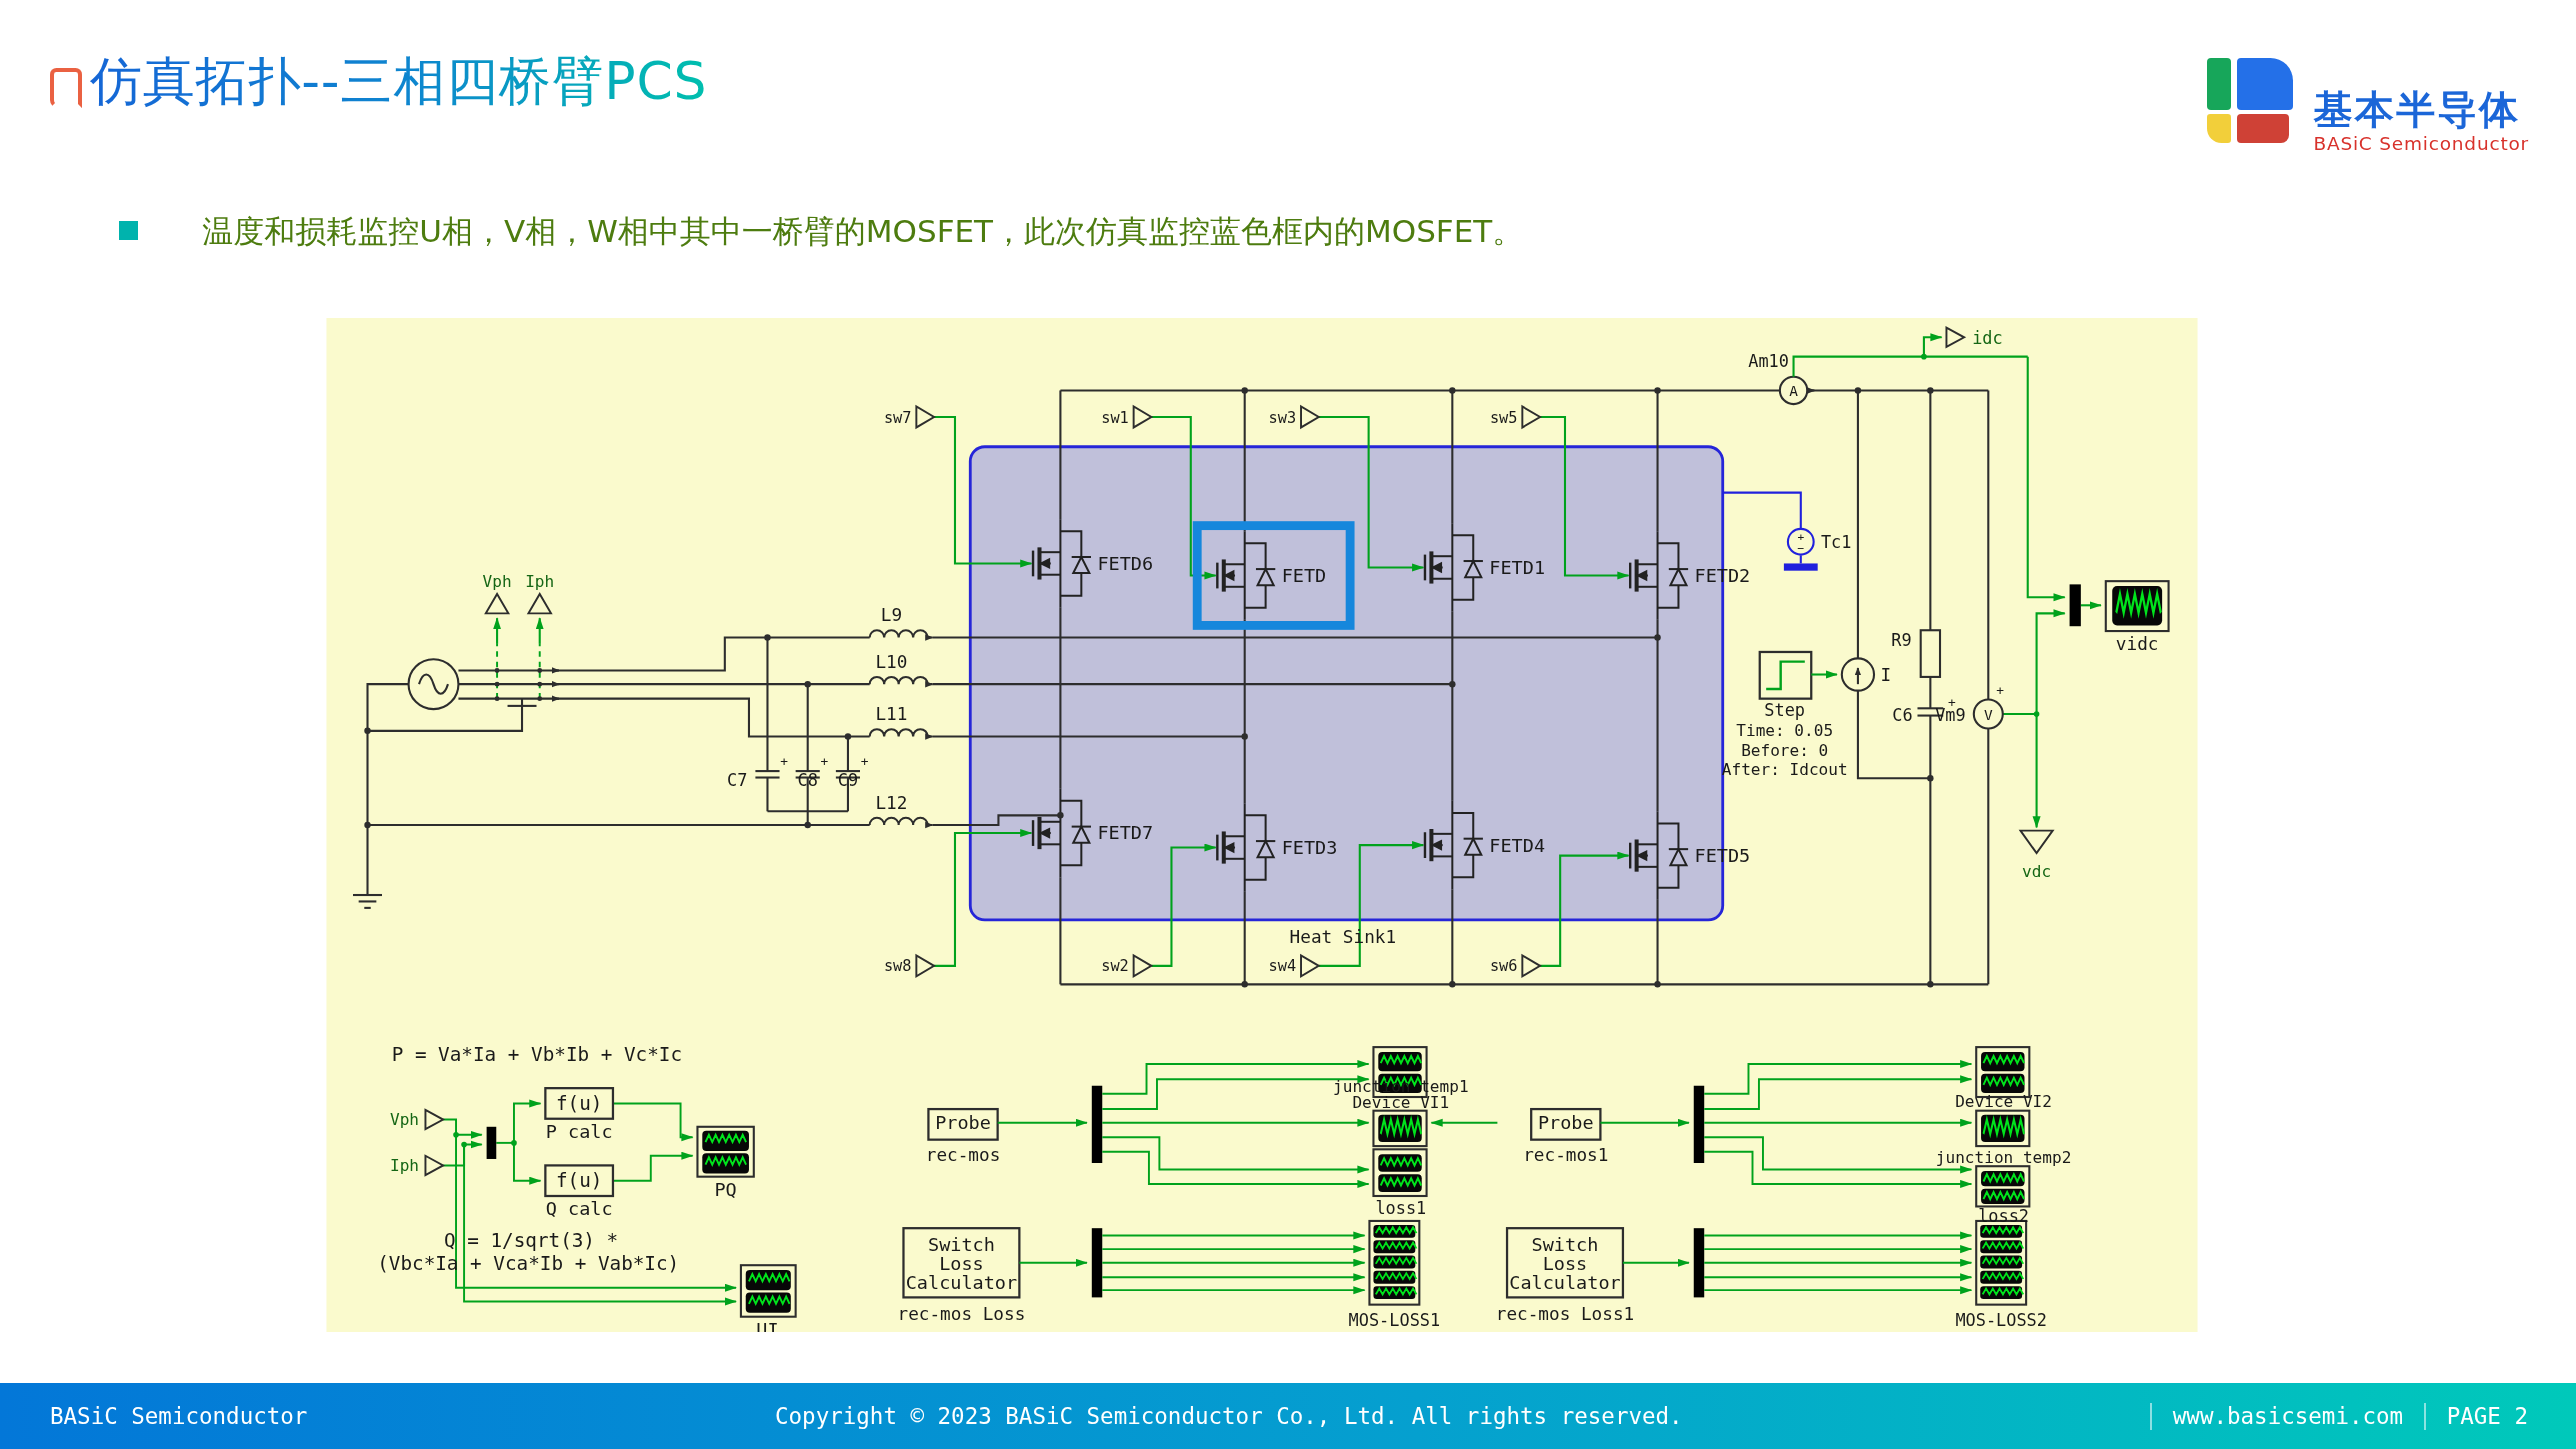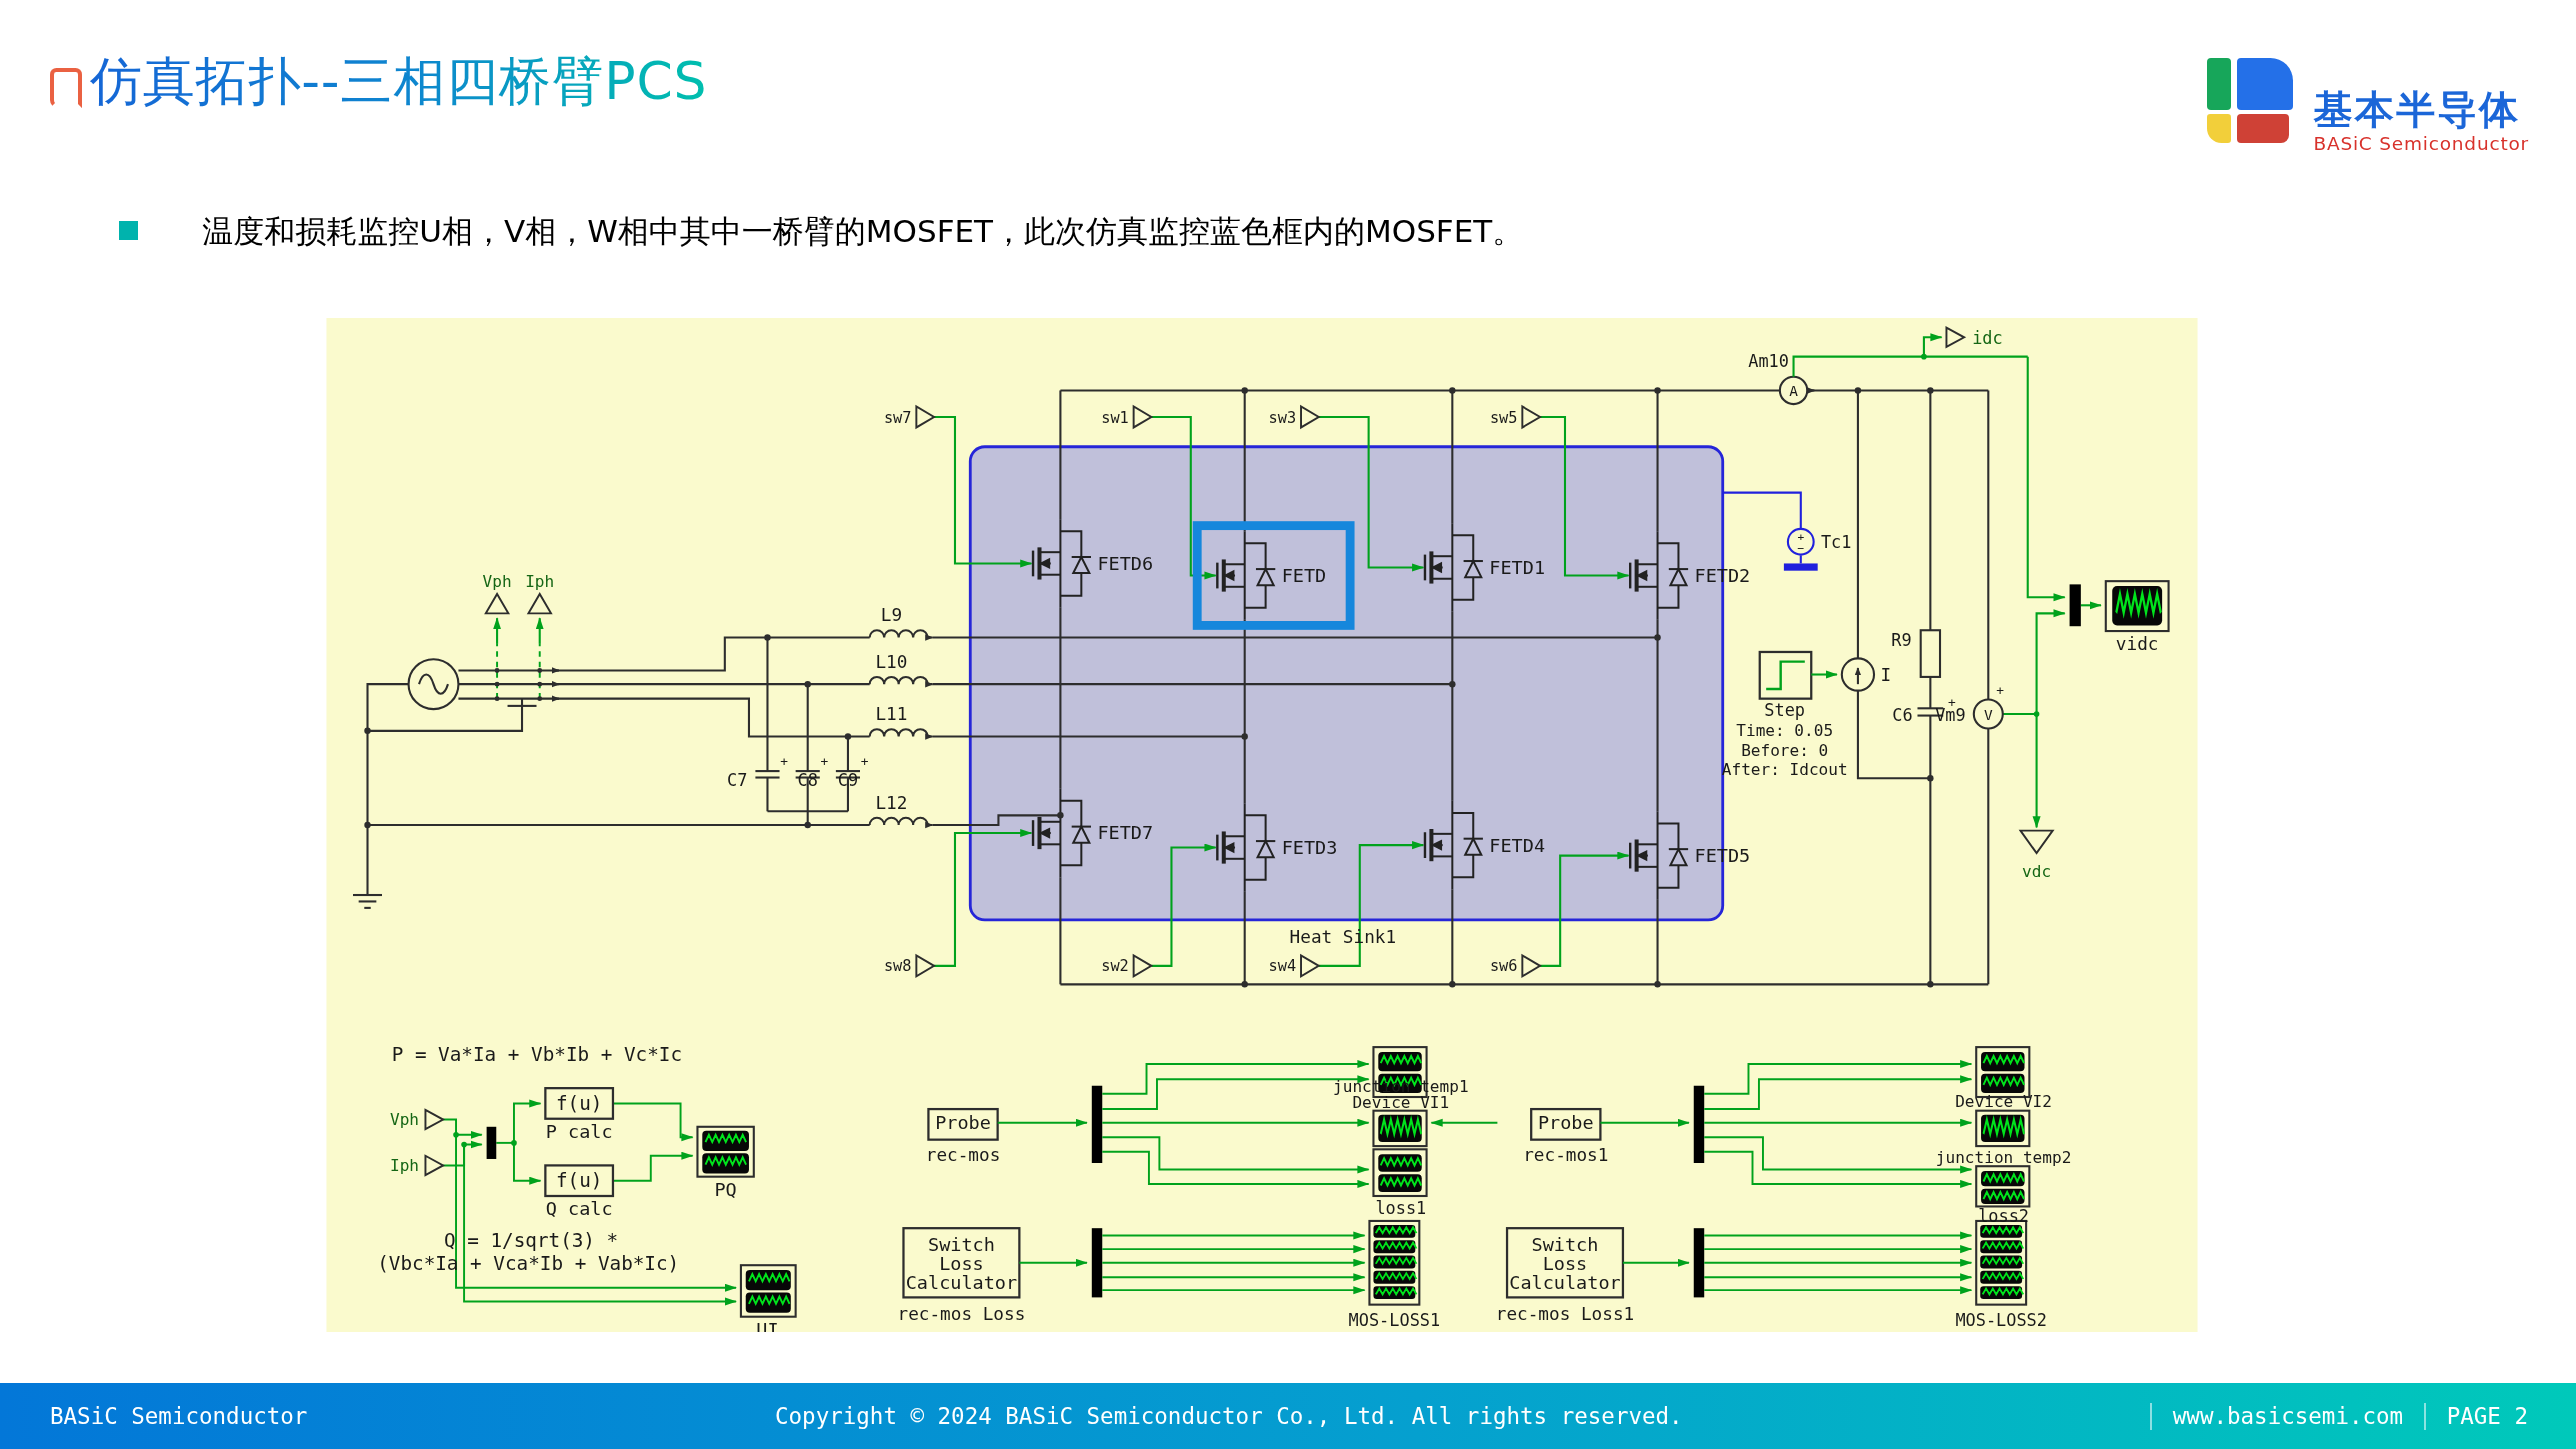--- a/index.html
+++ b/index.html
@@ -16,21 +16,21 @@
   .logo-icon div{position:absolute;}
   .tile-green{left:0;top:0;width:24px;height:52px;background:#17a65a;border-radius:4px;}
   .tile-blue{left:30px;top:0;width:56px;height:52px;background:#2470e8;border-radius:4px 22.5px 4px 4px;}
   .tile-yellow{left:0;top:56px;width:24px;height:29px;background:#f2cf3a;border-radius:3.2px 3.2px 3.2px 14.5px;}
   .tile-red{left:30px;top:56px;width:52px;height:29px;background:#cf4136;border-radius:4px 4px 8px 4px;}
   .logo-text .cn{font-size:39px;font-weight:bold;color:#1b66d8;letter-spacing:2.4px;line-height:1.1;margin-top:41px;}
   .logo-text .en{font-size:18.5px;color:#d8322c;letter-spacing:0.8px;margin-top:1.6px;}
   
   .bullet-row{position:absolute;left:119px;top:211px;display:flex;align-items:flex-start;}
   .bullet-sq{width:19.3px;height:19.3px;background:#00b3ad;margin-top:9.7px;flex:0 0 auto;}
-  .bullet-text{margin-left:64px;font-size:31px;color:#000000;white-space:nowrap;}
+  .bullet-text{margin-left:64px;font-size:31px;color:#4d7c0f;white-space:nowrap;}
   
   .schematic{position:absolute;left:326px;top:318px;}
   svg text{font-family:"DejaVu Sans Mono","Liberation Mono",monospace;fill:#1a1a1a;}
   .sig{fill:#156615;}
   
   .footer{position:absolute;left:0;bottom:0;width:2576px;height:66px;
     background:linear-gradient(90deg,#0377d8 0%,#05a0cf 55%,#00c9ba 100%);
     display:flex;align-items:center;color:#fff;font-family:"DejaVu Sans Mono","Liberation Mono",monospace;}
   .footer .company{font-size:22.5px;margin-left:50px;white-space:nowrap;}
   .footer .copyright{flex:1;text-align:center;font-size:22.5px;white-space:nowrap;}
@@ -597,21 +597,21 @@
   <text x="1944" y="1578" font-size="23" text-anchor="middle">Loss</text>
   <text x="1944" y="1602" font-size="23" text-anchor="middle">Calculator</text>
   <text x="1944" y="1640" font-size="22" text-anchor="middle">rec-mos Loss1</text>
   <text x="1732" y="1648" font-size="21" text-anchor="middle">MOS-LOSS1</text>
   <text x="2486" y="1648" font-size="21" text-anchor="middle">MOS-LOSS2</text>
 </svg>
 </div>
 
 <div class="footer">
   <div class="company">BASiC Semiconductor</div>
-  <div class="copyright">Copyright © 2024 BASiC Semiconductor Co., Ltd. All rights reserved.</div>
+  <div class="copyright">Copyright © 2023 BASiC Semiconductor Co., Ltd. All rights reserved.</div>
   <div class="right">
     <span class="sep"></span>
     <span>www.basicsemi.com</span>
     <span class="sep"></span>
     <span>PAGE 2</span>
   </div>
 </div>
 
 
 </body></html>

